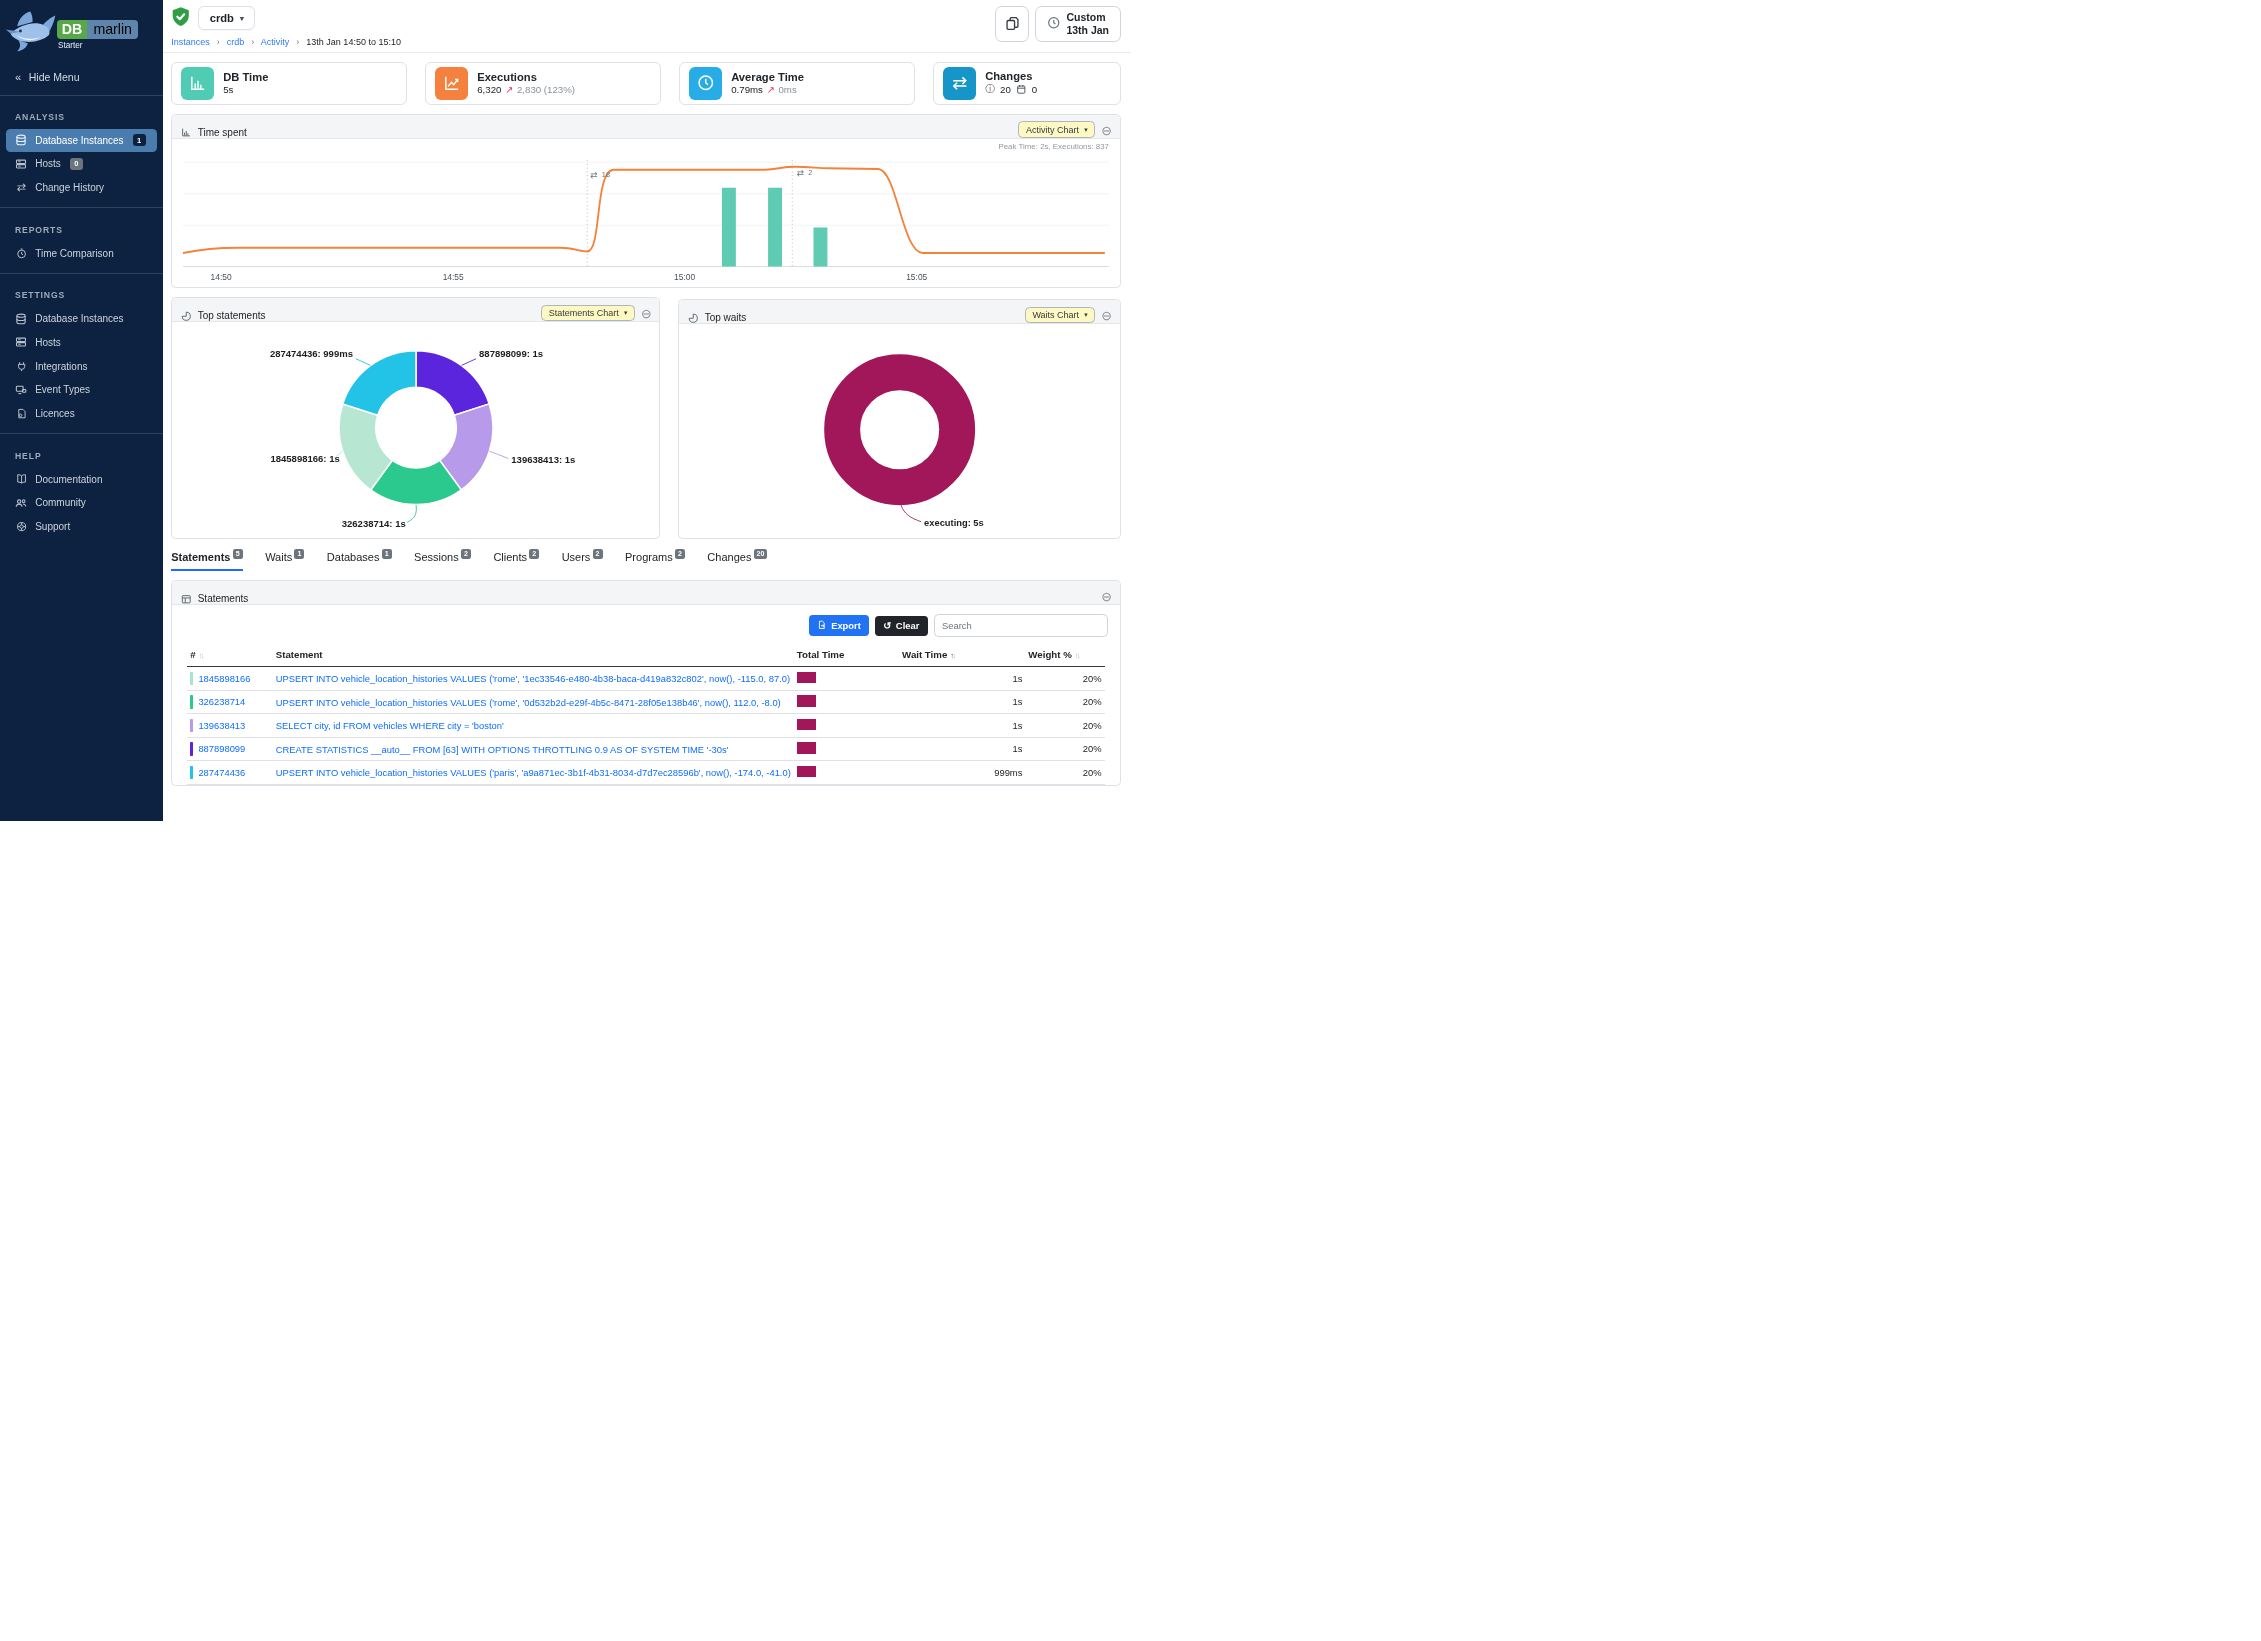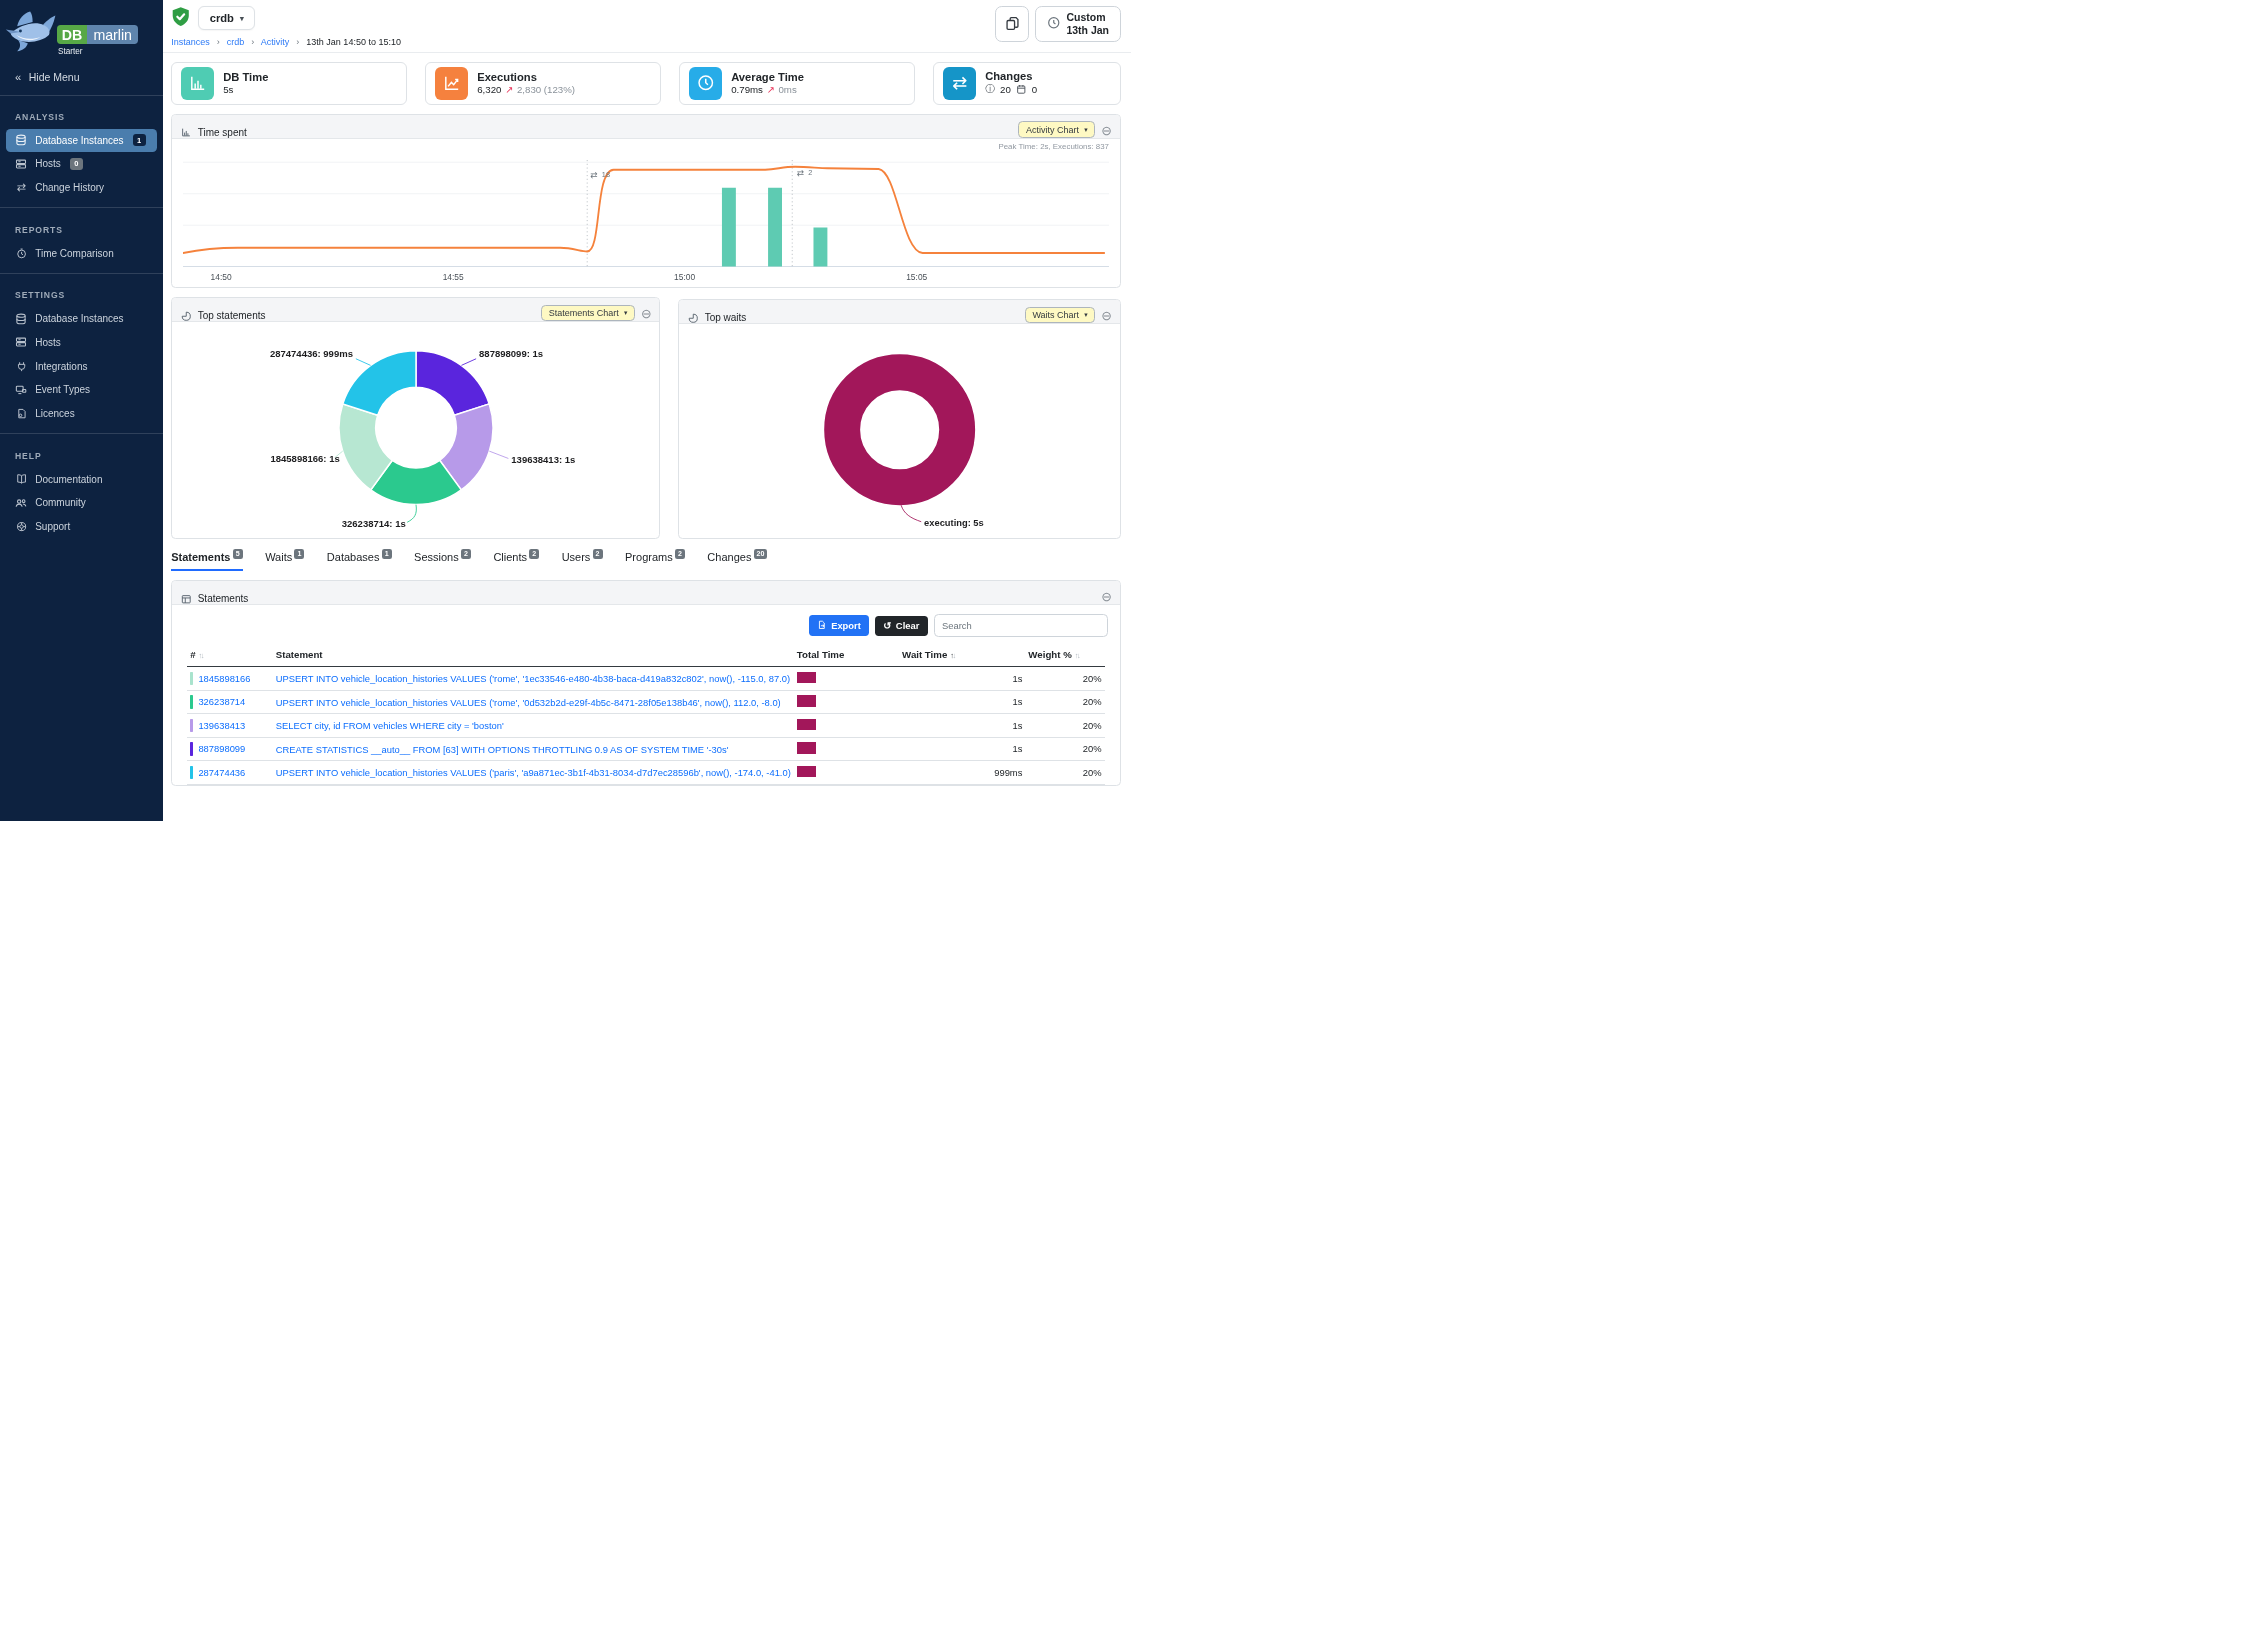--- a/index.html
+++ b/index.html
@@ -2,25 +2,25 @@
 <html><head>
 <meta charset="utf-8">
 <style>
   * { margin:0; padding:0; box-sizing:border-box; }
   html,body { width:1131px; height:821px; overflow:hidden; background:#fff;
     font-family:"Liberation Sans", sans-serif; color:#212529; font-size:10.5px; }
   .app { display:flex; width:1131px; height:821px; }
 
   
   .sidebar { width:163px; min-width:163px; background:#0d2240; color:#cdd5de; height:821px; }
-  .logo-block { display:flex; align-items:flex-end; padding:7.5px 6px 4.5px 4.5px; }
+  .logo-block { display:flex; align-items:flex-start; padding:7.5px 6px 4.5px 4.5px; }
   .logo-badges { margin-top:12px; }
   .badge-row { display:flex; }
   .logo-db { background:#57a846; color:#fff; font-weight:bold; font-size:14.2px; padding:1.5px 5.2px; border-radius:3.7px 0 0 3.7px; }
-  .logo-marlin { background:#5f85ad; color:#ffffff; font-size:14.2px; padding:1.5px 6px; border-radius:0 3.7px 3.7px 0; }
+  .logo-marlin { background:#5f85ad; color:#000000; font-size:14.2px; padding:1.5px 6px; border-radius:0 3.7px 3.7px 0; }
   .logo-plan { color:#e8edf2; font-size:8.2px; margin-top:2.2px; margin-left:1.5px; }
   .hide-menu { display:flex; align-items:center; gap:7.5px; padding:10.5px 13.5px 12px 15px; font-size:10.5px; color:#d3dae2; cursor:pointer; }
   .hide-menu .glyph { font-size:11.2px; }
   .side-divider { border-top:0.7px solid rgba(255,255,255,.14); }
   .side-section { padding:12px 0 7.5px 0; }
   .side-label { font-size:8.6px; letter-spacing:0.9px; color:#9fabb9; padding:4.5px 15px 6px 15px; font-weight:bold; }
   .side-item { display:flex; align-items:center; gap:7.5px; padding:5.2px 9px; margin:0.7px 6px; border-radius:4.5px; font-size:10px; color:#ccd4dd; cursor:pointer; }
   .side-item .s-icon { width:12.7px; height:12.7px; display:inline-flex; align-items:center; justify-content:center; color:#b9c2cd; flex:0 0 12.7px; font-size:11.2px; }
   .side-item.active { background:#4a7dad; color:#fff; }
   .side-item.active .s-icon { color:#eef3f8; }

